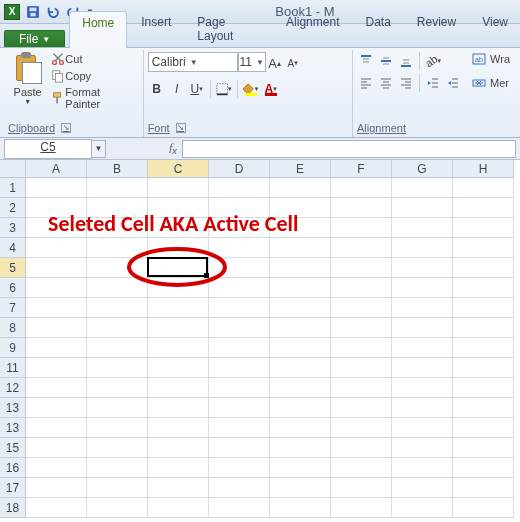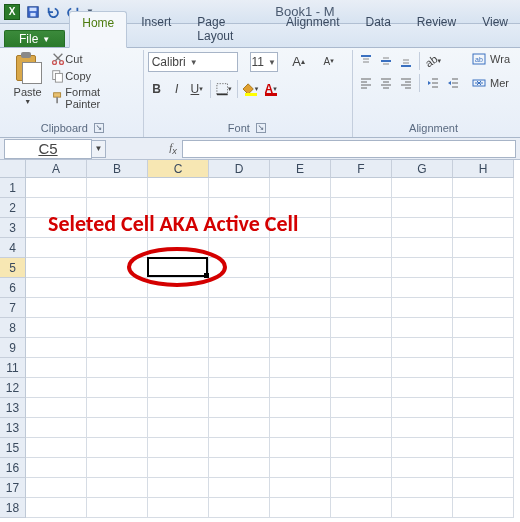--- a/index.html
+++ b/index.html
@@ -16,52 +16,52 @@
   .tabsrow { height:24px; background:linear-gradient(#e4ecf6,#d8e4f2); display:flex; align-items:flex-end; padding-left:4px; border-bottom:1px solid #aab9ce;}
   .file-tab { background:linear-gradient(#3b8a3b,#2b7a2b); color:#fff; padding:1px 14px; font-size:12px; border-radius:2px 2px 0 0; border:1px solid #256d25; border-bottom:none; display:flex; align-items:center; gap:4px;}
   .tabs { display:flex; gap:2px; margin-left:4px;}
   .tab { padding:4px 12px 4px; font-size:12px; color:#3a4a60; cursor:pointer;}
   .tab.active { background:#f4f7fb; border:1px solid #b9c7d9; border-bottom:1px solid #f4f7fb; border-radius:3px 3px 0 0; color:#4d7c0f; margin-bottom:-1px;}
 
   
   .ribbon { height:90px; background:linear-gradient(#f3f7fb,#e7eef8); border-bottom:1px solid #a9b7ca; display:flex; padding:2px 4px 0;}
   .group { border-right:1px solid #c4cedd; padding:2px 6px 2px 4px; display:flex; flex-direction:column; justify-content:space-between;}
   .group-body { display:flex; gap:4px; align-items:flex-start; flex:1;}
-  .group-label { text-align:center; font-size:11px; color:#5a6a80; padding:2px 0 1px; display:flex; align-items:center; justify-content:center; gap:6px;}
+  .group-label { text-align:center; font-size:11px; color:#5a6a80; padding:2px 0 1px; display:flex; align-items:center; justify-content:flex-start; gap:6px;text-decoration:underline;}
   .group-label .launcher { width:10px;height:10px;border:1px solid #8a98ac; font-size:8px; line-height:8px; text-align:center; color:#55657c;}
 
   .paste-btn { width:40px; text-align:center; font-size:11px; }
   .paste-icn { width:32px;height:34px; margin:0 auto; position:relative;}
   .paste-icn .board{position:absolute;left:4px;top:3px;width:20px;height:26px;background:#d9a84a;border:1px solid #a97a2a;border-radius:2px;}
   .paste-icn .clip{position:absolute;left:9px;top:0;width:10px;height:6px;background:#888;border-radius:2px;}
   .paste-icn .sheet{position:absolute;left:10px;top:10px;width:20px;height:22px;background:#fff;border:1px solid #888;}
 
   .clip-col{display:flex; flex-direction:column; gap:3px; font-size:11px;}
   .clip-col .row{display:flex; align-items:center;}
   .mini-icn{width:14px;height:14px;}
 
-  .font-top{display:flex; gap:12px; align-items:flex-start;}
+  .font-top{display:flex; gap:0; align-items:flex-end;}
   .combo{background:#fff;border:1px solid #a7b4c7; height:20px; display:flex; align-items:center; padding:0 3px; font-size:12px;}
   .combo .dd{margin-left:4px; font-size:8px; color:#555;}
   .fontname{width:90px;}
   .fontsize{width:28px; justify-content:center;}
   .sq{width:18px;height:18px;border:1px solid transparent; display:flex; align-items:center; justify-content:center; font-size:12px; background:transparent;}
   .font-bot{display:flex; gap:2px; margin-top:4px;}
   .color-under{position:relative;}
   .color-under::after{content:"";position:absolute;left:2px;right:2px;bottom:1px;height:3px;}
   .fill-u::after{background:#ffff00;}
   .text-u::after{background:#cc0000;}
 
   .align-col{display:flex; flex-direction:column; gap:4px;}
   .align-row{display:flex; gap:2px;}
 
   
   .fbar-row{height:22px; background:#e9eef6; border-bottom:1px solid #b7c2d3; display:flex; align-items:center;}
   .namebox-wrap{width:140px; display:flex; align-items:center; padding:0 4px;}
-  .namebox{background:#fff;border:1px solid #a7b4c7; width:88px; height:20px; padding:0 4px; font-size:15px; text-align:center;text-decoration:underline;}
+  .namebox{background:#fff;border:1px solid #a7b4c7; width:88px; height:20px; padding:0 4px; font-size:12px; text-align:center;text-decoration:underline;}
   .nb-dd{width:14px;height:18px;border:1px solid #a7b4c7;border-left:none;background:#eef2f8;display:flex;align-items:center;justify-content:center;font-size:8px;}
   .fx{width:18px; text-align:center; font-style:italic; font-family:Georgia,serif; color:#555; margin-left:24px;}
   .formula-input{flex:1;background:#fff;border:1px solid #a7b4c7;height:18px; margin-right:4px;}
 
   
   .gridwrap{position:relative;}
   .select-all{position:absolute; left:0; top:0; width:26px;height:18px;background:#e7edf5;border-right:1px solid #bfc9d6;border-bottom:1px solid #bfc9d6;}
   .colheads{display:flex; margin-left:26px;}
   .ch{width:61px;height:18px;background:#e7edf5;border-right:1px solid #c7cfdb;border-bottom:1px solid #bfc9d6; text-align:center; line-height:18px; font-size:12px; color:#3a4a5e;}
   .ch.sel{background:#f7e7b3;}

